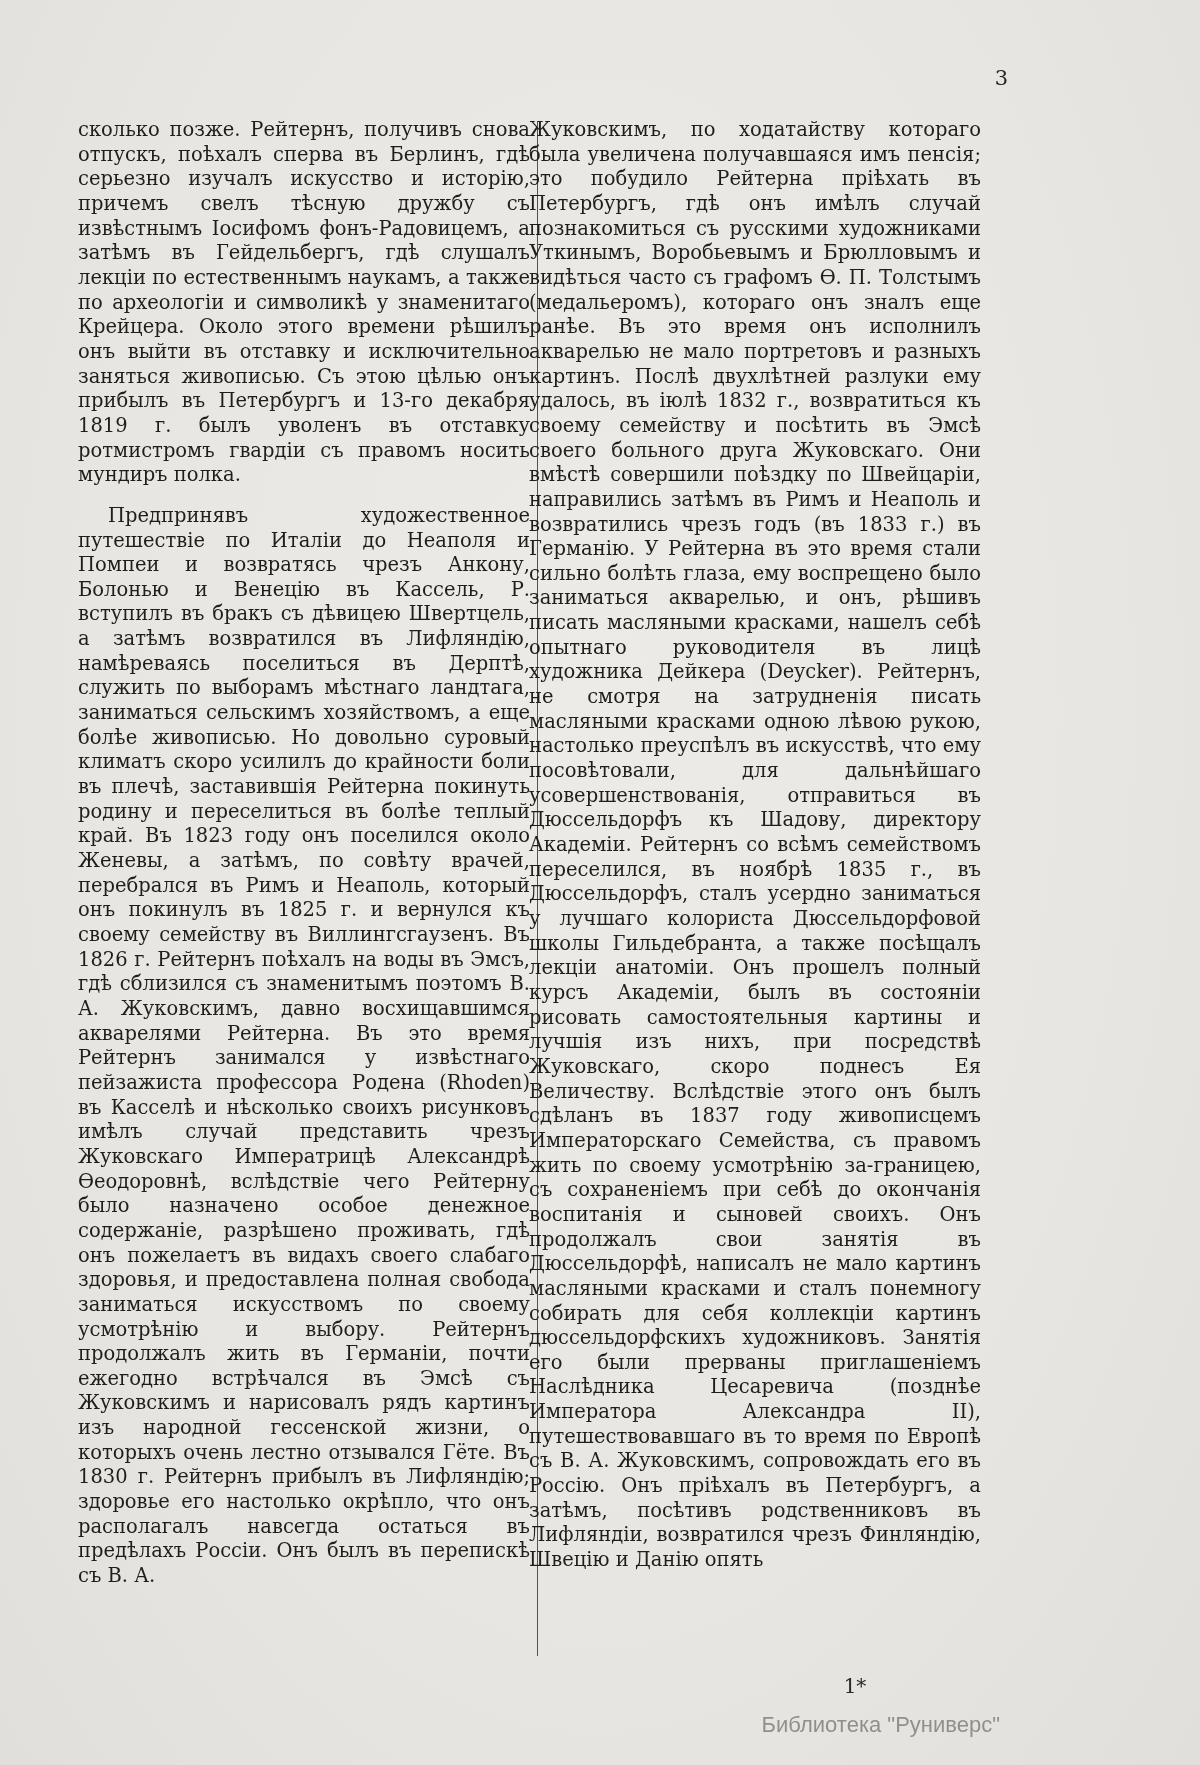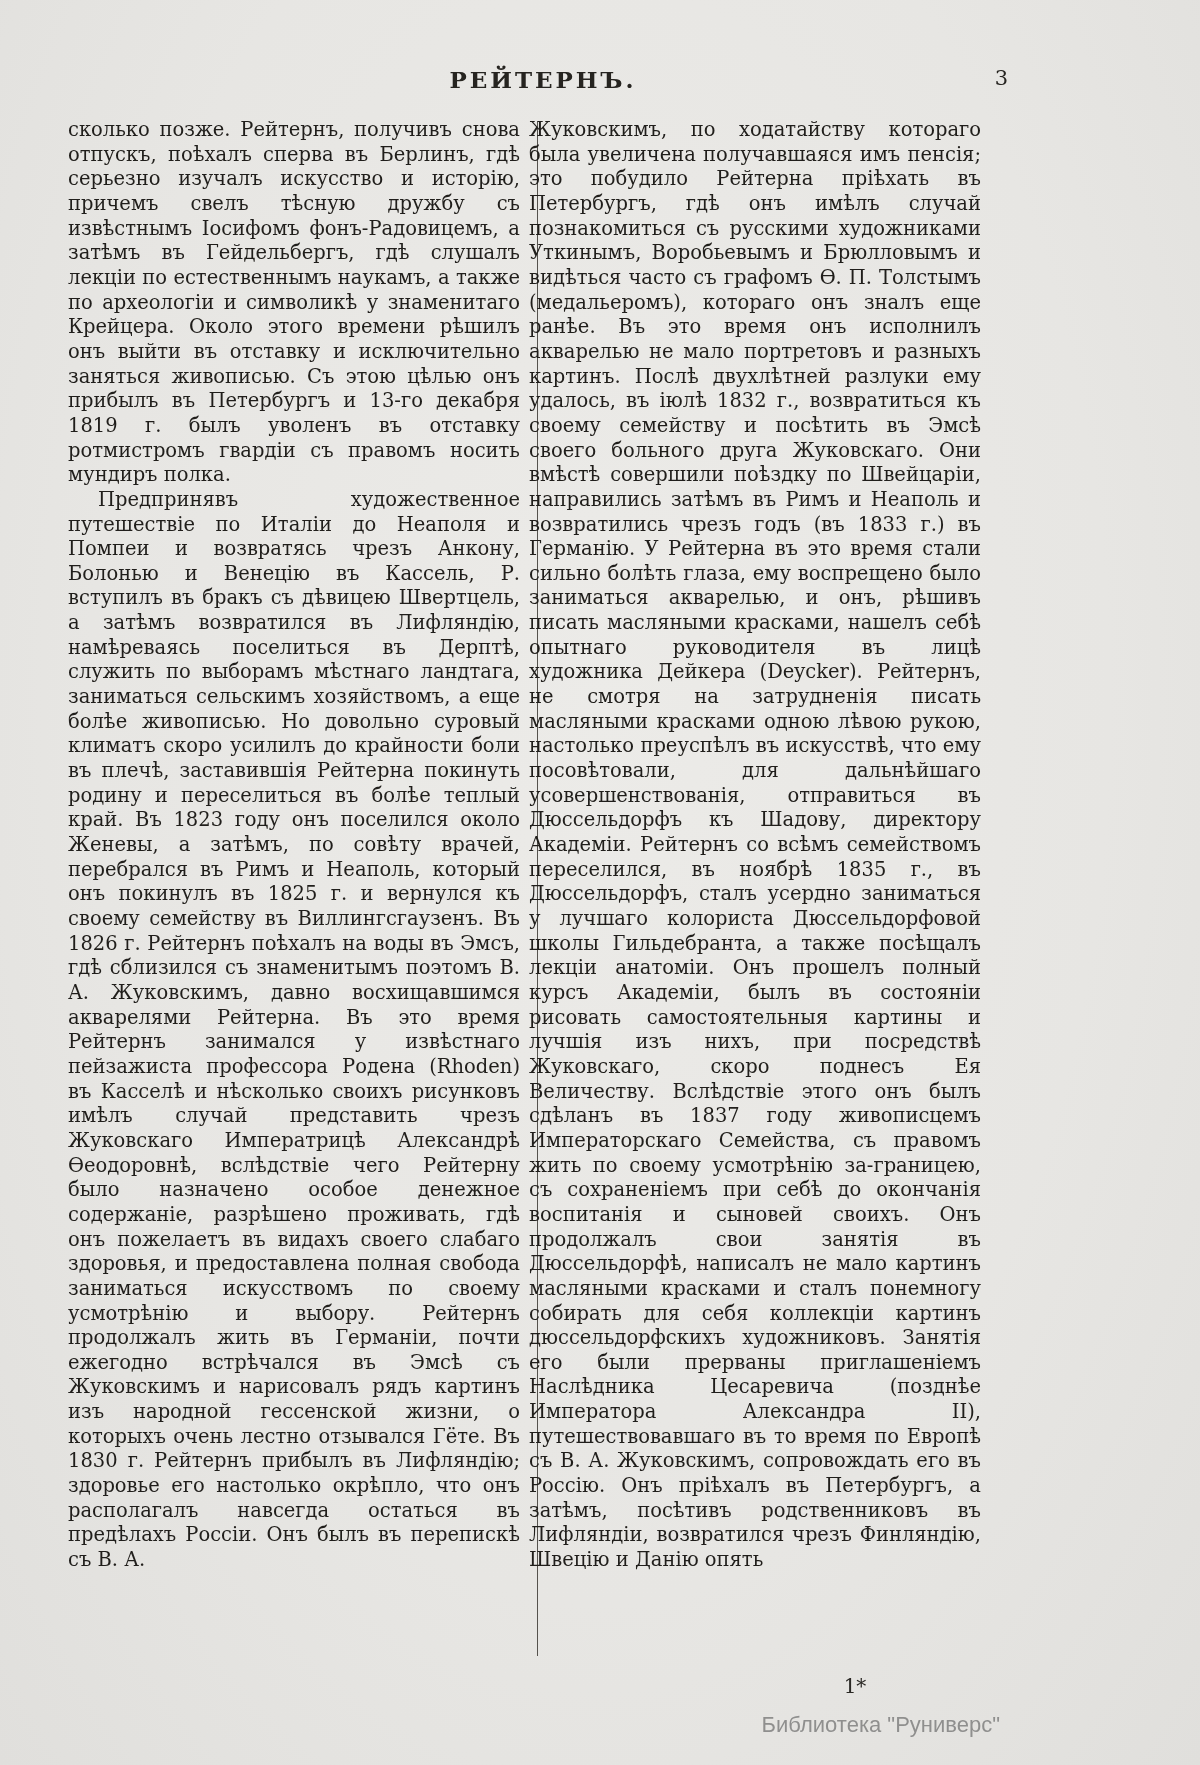--- a/index.html
+++ b/index.html
@@ -39,24 +39,24 @@
   }
   .col {
     position: absolute;
     top: 118px;
     width: 452px;
     text-align: justify;
     font-size: 19.5px;
     line-height: 24.65px;
     color: #201e1b;
   }
-  .col-left  { left: 68px;  }
+  .col-left  { left: 78px;  }
   .col-right { left: 529px; }
   .col p { margin: 0; padding: 0; }
-  .col p.indent { text-indent: 30px; }
+  .col p.indent { text-indent: 30px; margin-top: 16px; }
   .column-divider {
     position: absolute;
     top: 122px;
     left: 537px;
     width: 1px;
     height: 1534px;
     background: #55524d;
   }
   .signature-mark {
     position: absolute;
@@ -76,21 +76,20 @@
     font-family: "Liberation Sans", sans-serif;
     font-size: 22px;
     color: #8f8f8e;
   }
 </style>
 </head>
 <body>
 
 <div class="page">
 
-  <div class="header-title">РЕЙТЕРНЪ.</div>
 
   <div class="page-number">3</div>
 
   <div class="col col-left">
     <p>сколько позже. Рейтернъ, получивъ снова отпускъ, поѣхалъ сперва въ Берлинъ, гдѣ серьезно изучалъ искусство и исторію, причемъ свелъ тѣсную дружбу съ извѣстнымъ Іосифомъ фонъ-Радовицемъ, а затѣмъ въ Гейдельбергъ, гдѣ слушалъ лекціи по естественнымъ наукамъ, а также по археологіи и символикѣ у знаменитаго Крейцера. Около этого времени рѣшилъ онъ выйти въ отставку и исключительно заняться живописью. Съ этою цѣлью онъ прибылъ въ Петербургъ и 13-го декабря 1819 г. былъ уволенъ въ отставку ротмистромъ гвардіи съ правомъ носить мундиръ полка.</p>
     <p class="indent">Предпринявъ художественное путешествіе по Италіи до Неаполя и Помпеи и возвратясь чрезъ Анкону, Болонью и Венецію въ Кассель, Р. вступилъ въ бракъ съ дѣвицею Швертцель, а затѣмъ возвратился въ Лифляндію, намѣреваясь поселиться въ Дерптѣ, служить по выборамъ мѣстнаго ландтага, заниматься сельскимъ хозяйствомъ, а еще болѣе живописью. Но довольно суровый климатъ скоро усилилъ до крайности боли въ плечѣ, заставившія Рейтерна покинуть родину и переселиться въ болѣе теплый край. Въ 1823 году онъ поселился около Женевы, а затѣмъ, по совѣту врачей, перебрался въ Римъ и Неаполь, который онъ покинулъ въ 1825 г. и вернулся къ своему семейству въ Виллингсгаузенъ. Въ 1826 г. Рейтернъ поѣхалъ на воды въ Эмсъ, гдѣ сблизился съ знаменитымъ поэтомъ В. А. Жуковскимъ, давно восхищавшимся акварелями Рейтерна. Въ это время Рейтернъ занимался у извѣстнаго пейзажиста профессора Родена (Rhoden) въ Касселѣ и нѣсколько своихъ рисунковъ имѣлъ случай представить чрезъ Жуковскаго Императрицѣ Александрѣ Ѳеодоровнѣ, вслѣдствіе чего Рейтерну было назначено особое денежное содержаніе, разрѣшено проживать, гдѣ онъ пожелаетъ въ видахъ своего слабаго здоровья, и предоставлена полная свобода заниматься искусствомъ по своему усмотрѣнію и выбору. Рейтернъ продолжалъ жить въ Германіи, почти ежегодно встрѣчался въ Эмсѣ съ Жуковскимъ и нарисовалъ рядъ картинъ изъ народной гессенской жизни, о которыхъ очень лестно отзывался Гёте. Въ 1830 г. Рейтернъ прибылъ въ Лифляндію; здоровье его настолько окрѣпло, что онъ располагалъ навсегда остаться въ предѣлахъ Россіи. Онъ былъ въ перепискѣ съ В. А.</p>
   </div>
 
   <div class="column-divider"></div>
 

